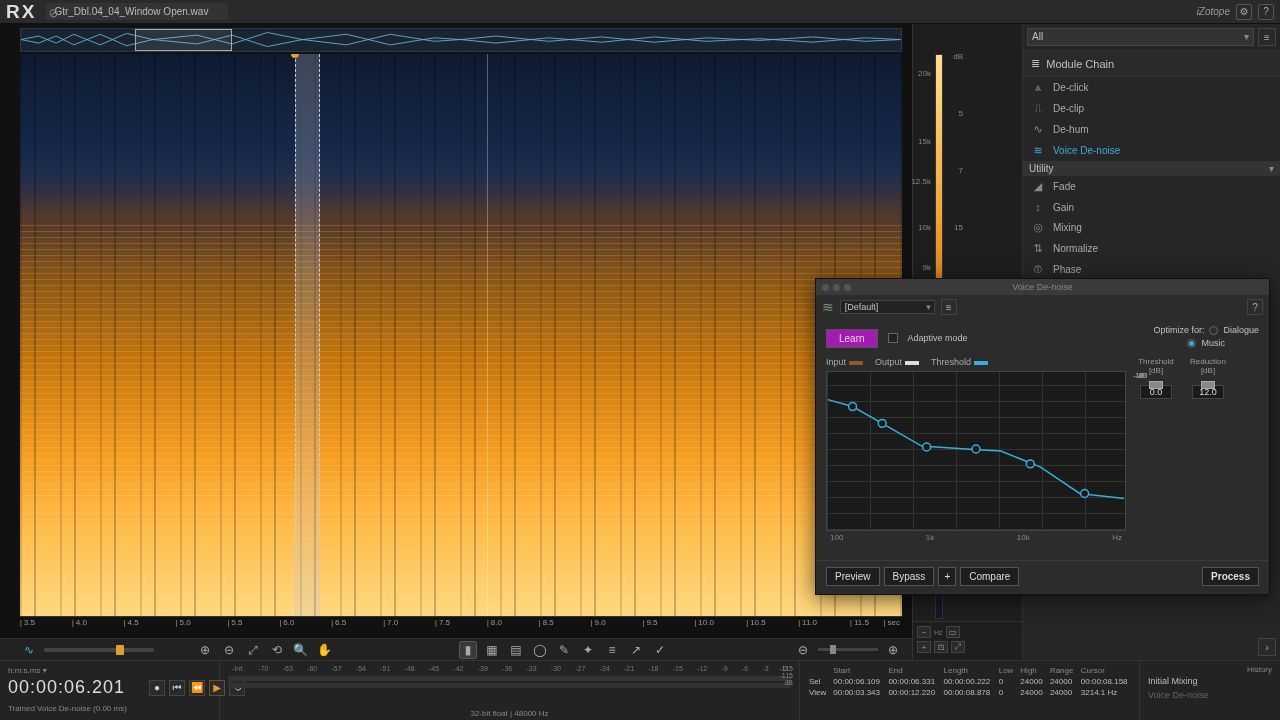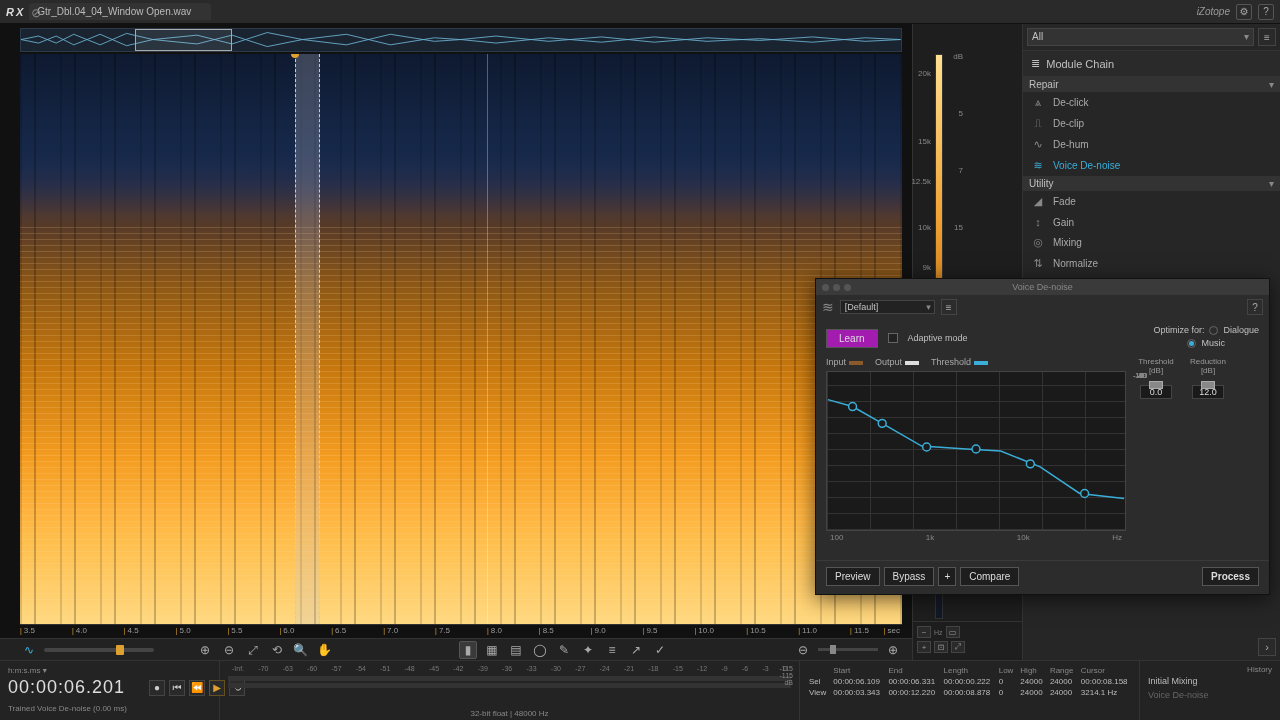--- a/index.html
+++ b/index.html
@@ -1,20 +1,20 @@
 <!DOCTYPE html>
 <html><head>
 <meta charset="utf-8">
 <style>
 * { margin:0; padding:0; box-sizing:border-box; font-family:Arial,Helvetica,sans-serif; user-select:none; }
 body { width:1280px; height:720px; background:#1a1a1a; color:#c0c0c0; font-size:10px; overflow:hidden; position:relative; }
 
 
 .topbar { height:24px; background:#2a2a2a; display:flex; align-items:center; padding:0 6px; border-bottom:1px solid #111; }
-.logo { font-size:11px; font-weight:bold; color:#ddd; letter-spacing:2px; margin-right:4px;font-style:italic; }
+.logo { font-size:19px; font-weight:bold; color:#ddd; letter-spacing:2px; margin-right:10px; }
 .tab { background:#333; padding:3px 20px 3px 8px; border-radius:3px 3px 0 0; font-size:10px; color:#bbb; position:relative; }
 .tab .close { position:absolute; left:-2px; top:3px; font-size:12px; color:#888; padding:0 4px;}
 .brand { margin-left:auto; font-size:10px; color:#999; font-style:italic; }
 .gear,.help-top { width:16px; height:16px; border:1px solid #555; margin-left:6px; display:flex; align-items:center; justify-content:center; font-size:10px; color:#aaa; border-radius:2px; }
 
 
 .main { display:flex; height:calc(100% - 24px - 60px); }
 .editor { flex:1; display:flex; flex-direction:column; background:#111; position:relative; }
 .sidebar { width:110px; background:#1e1e1e; border-left:1px solid #333; display:flex; flex-direction:column; }
 .panel { width:258px; background:#262626; border-left:1px solid #333; display:flex; flex-direction:column; }
@@ -45,21 +45,21 @@
 }
 .spec-dark-top { position:absolute; left:0; right:0; top:0; height:28%;
   background:linear-gradient(to bottom,#0e1a30,#16284a 60%,transparent);
 }
 .selection { position:absolute; top:0; bottom:0; left:31.2%; width:2.8%; background:rgba(200,200,210,.25); border-left:1px dashed #ccc; border-right:1px dashed #ccc;}
 .sel-handle { position:absolute; top:-4px; left:31.2%; width:8px; height:8px; background:#e0a030; border-radius:50%; transform:translateX(-50%);}
 .playhead { position:absolute; top:0; bottom:0; left:53%; width:1px; background:rgba(255,255,255,.3);}
 
 .freq-ruler { position:absolute; right:-28px; top:0; bottom:0; width:26px; font-size:8px; color:#888; }
 
-.time-ruler { height:14px; margin:0 10px 0 20px; position:relative; font-size:8px; color:#999; border-top:1px solid #333;}
+.time-ruler { height:22px; margin:0 10px 0 20px; position:relative; font-size:8px; color:#999; border-top:1px solid #333;}
 .time-ruler span { position:absolute; top:1px; }
 .time-ruler span::before { content:"|"; color:#e0a030; margin-right:2px; font-size:7px;}
 
 
 .db-scale { width:20px; position:relative; font-size:8px; color:#888; }
 .db-scale div { position:absolute; right:2px; }
 .grad-bar { width:8px; margin:2px; background:linear-gradient(to bottom,#ffe090,#f0a030 30%,#b06010 55%,#402030 75%,#101828); border:1px solid #333;}
 .mini-controls { padding:4px; border-top:1px solid #333;}
 .mini-controls .row { display:flex; gap:3px; margin-bottom:3px; align-items:center;}
 .mini-btn { width:14px; height:12px; border:1px solid #444; background:#2a2a2a; font-size:8px; display:flex; align-items:center; justify-content:center; color:#999;}
@@ -296,23 +296,20 @@
 
   <div class="panel">
     <div class="panel-top">
       <div class="dropdown"><span>All</span></div>
       <div class="icon-btn">≡</div>
     </div>
     <div class="chain-header">
       <span>≣</span>
       <span>Module Chain</span>
     </div>
-    <div class="section-hdr">
-        <span>Repair</span>
-      </div>
     <div id="repair-list">
         <div class="mod-item">
           <span class="mod-icon">⩓</span>
           <span>De-click</span>
         </div>
         <div class="mod-item">
           <span class="mod-icon">⎍</span>
           <span>De-clip</span>
         </div>
         <div class="mod-item">

